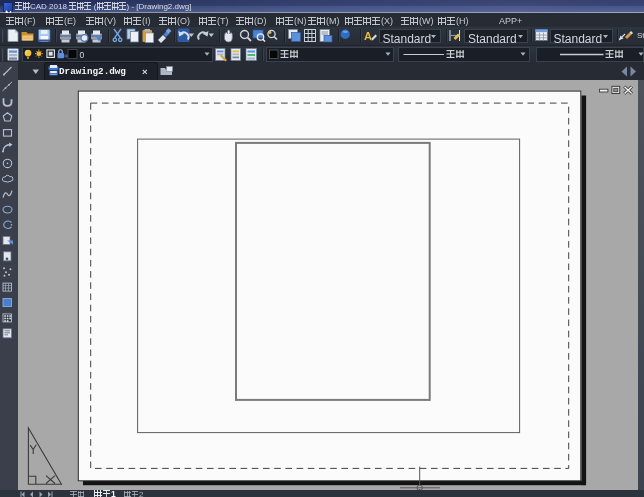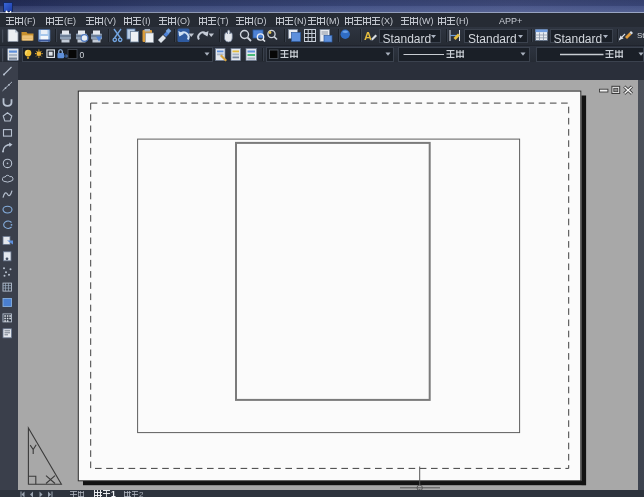--- a/index.html
+++ b/index.html
@@ -37,20 +37,21 @@
 .sep{position:absolute;top:2px;width:1px;height:13px;background:#1c2128;box-shadow:1px 0 0 #39404c}
 </style></head><body>
 <div id="stage">
 <div class="abs" id="title"></div>
 <div class="abs" id="titleline"></div>
 <div class="abs" style="left:2.5px;top:1.5px;width:10px;height:10px;background:linear-gradient(135deg,#3a66d8,#1c3da8);border:1px solid #16295e">
 <svg width="8" height="8" viewBox="0 0 8 8">
         <path d="M1 5 L3 3 L5 5 L7 2" stroke="#fff" stroke-width="1.2" fill="none"></path>
         <circle cx="2.5" cy="2.5" r="0.9" fill="#fff"></circle>
       </svg></div>
+<div class="abs" id="titletext"><span class="c"></span><span class="d"></span>CAD 2018 <span class="c"></span><span class="d"></span><span class="c"></span> (<span class="d"></span><span class="c"></span><span class="d"></span><span class="c"></span>) - [Drawing2.dwg]</div>
 <div class="abs" id="menu">
 <span class="mi" style="left:6px"><span class="c"></span><span class="d"></span>(F)</span>
 <span class="mi" style="left:46px"><span class="d"></span><span class="c"></span>(E)</span>
 <span class="mi" style="left:86px"><span class="c"></span><span class="d"></span>(V)</span>
 <span class="mi" style="left:124px"><span class="d"></span><span class="c"></span>(I)</span>
 <span class="mi" style="left:159px"><span class="c"></span><span class="d"></span>(O)</span>
 <span class="mi" style="left:199px"><span class="d"></span><span class="c"></span>(T)</span>
 <span class="mi" style="left:236px"><span class="c"></span><span class="d"></span>(D)</span>
 <span class="mi" style="left:276px"><span class="d"></span><span class="c"></span>(N)</span>
 <span class="mi" style="left:308px"><span class="c"></span><span class="d"></span>(M)</span>
@@ -412,20 +413,43 @@
 <g transform="translate(0,261.8)">
           <rect x="3" y="3" width="8.5" height="9" fill="#e4e8ee" stroke="#6a7890" stroke-width="0.8"></rect>
           <g stroke="#566070" stroke-width="0.8">
             <line x1="4.5" y1="5" x2="10" y2="5"></line>
             <line x1="4.5" y1="7" x2="10" y2="7"></line>
             <line x1="4.5" y1="9" x2="8" y2="9"></line>
           </g>
         </g>
 </svg>
 </div>
+<div class="abs" id="tabbar">
+<svg width="8" height="6" style="position:absolute;left:14px;top:6.5px">
+        <path d="M0.5 0.5 L7 0.5 L3.75 5 Z" fill="#b4bac4"></path>
+      </svg>
+<div style="position:absolute;left:26px;top:0;width:114px;height:17.5px;background:#1d2129;border:1px solid #14171c;border-bottom:none;border-radius:3px 3px 0 0"></div>
+<svg width="11" height="12" style="position:absolute;left:30px;top:3px">
+        <rect x="0.5" y="1" width="10" height="4" rx="1" fill="#3576d8"></rect>
+        <rect x="2" y="0" width="7" height="3" fill="#e8eef6"></rect>
+        <rect x="1" y="5.5" width="9" height="5" rx="0.8" fill="#2a5cb8"></rect>
+        <rect x="2.2" y="6" width="6.6" height="2" fill="#e8eef6"></rect>
+        <rect x="2.2" y="8.7" width="6.6" height="1" fill="#9fc0ea"></rect>
+      </svg>
+<div style="position:absolute;left:41px;top:4px;font-family:'Liberation Mono',monospace;font-weight:bold;font-size:9.3px;color:#f2f4f7">Drawing2.dwg</div>
+<div style="position:absolute;left:124px;top:3.5px;font-size:9.5px;font-weight:bold;color:#d8dce2">×</div>
+<svg width="13" height="10" style="position:absolute;left:142px;top:4px">
+        <path d="M0.5 2 L0.5 9 L12 9 L12 3.5 L6 3.5 L5 2 Z" fill="#aeb8c6"></path>
+        <rect x="6.5" y="0.5" width="6" height="5" fill="#e8ecf2" stroke="#7a879a" stroke-width="0.6"></rect>
+      </svg>
+<svg width="18" height="11" style="position:absolute;left:602px;top:3.5px">
+        <path d="M7 0.5 L1.5 5.5 L7 10.5 Z" fill="#7d89a0"></path>
+        <path d="M10.5 0.5 L16 5.5 L10.5 10.5 Z" fill="#7d89a0"></path>
+      </svg>
+</div>
 <div class="abs" id="canvas">
 <svg width="619.5" height="410" viewBox="18 79.5 619.5 410" style="position:absolute;left:0;top:0">
 <rect x="581.5" y="95" width="4.6" height="389.6" fill="#131313"></rect>
 <rect x="83" y="480.3" width="503" height="4.4" fill="#131313"></rect>
 <rect x="78.3" y="90.6" width="502.5" height="389.7" fill="#fbfbfb" stroke="#2d2d2d" stroke-width="1"></rect>
 <rect x="90.7" y="102.6" width="478" height="365.3" fill="none" stroke="#404040" stroke-width="1" stroke-dasharray="6.6 4.6"></rect>
 <rect x="137.6" y="138.6" width="382" height="293.5" fill="none" stroke="#5e5e5e" stroke-width="1"></rect>
 <rect x="236" y="142.4" width="193.7" height="257" fill="none" stroke="#7b7b7b" stroke-width="2"></rect>
 <g stroke="#3a3a3a" stroke-width="1.1" fill="none">
 <path d="M28.4 427.5 L28.4 483.8 L61.4 483.8 Z"></path>

